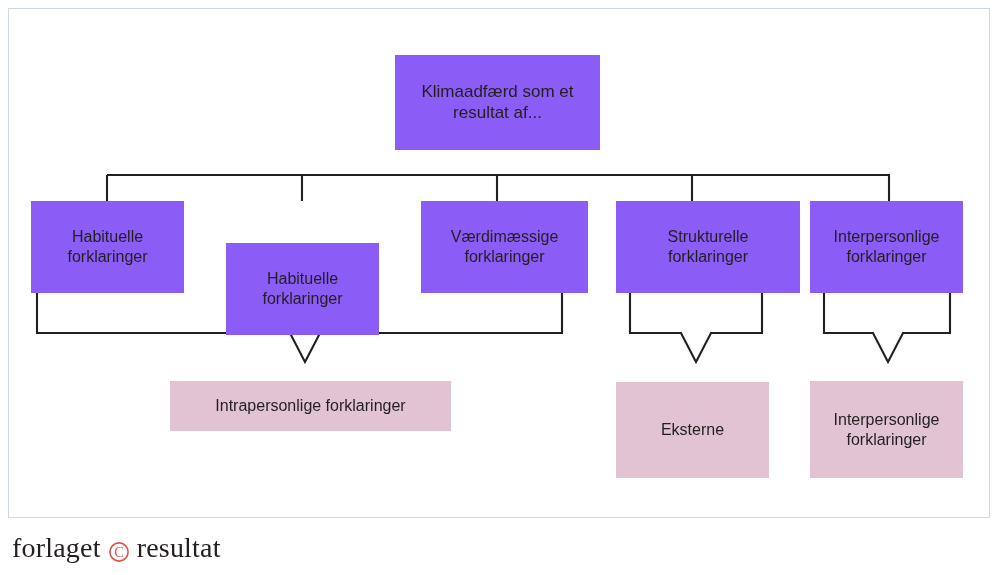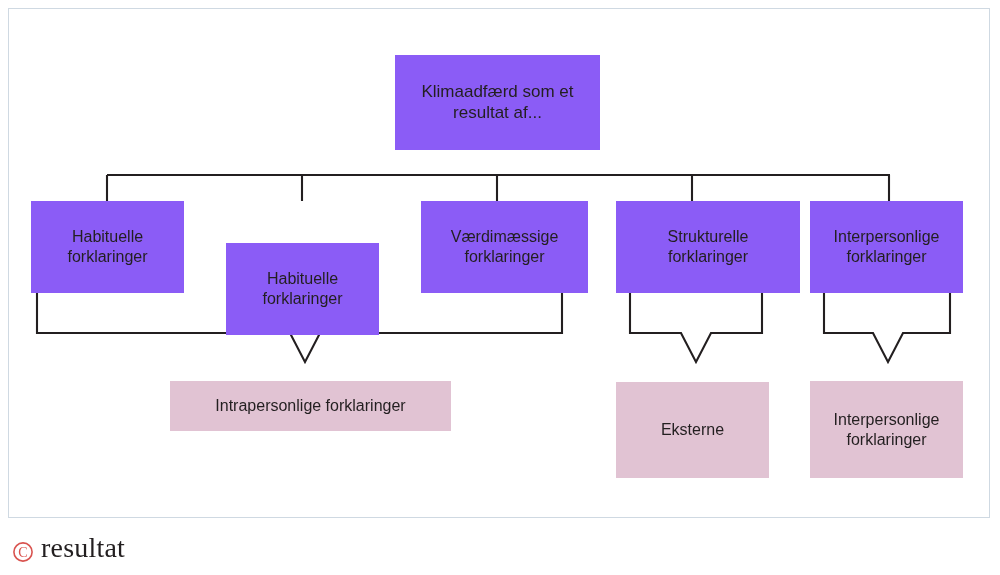--- a/index.html
+++ b/index.html
@@ -165,20 +165,21 @@
       <span class="node-label">Eksterne</span>
     </div>
     <div class="node dark" id="node-interpersonlige-2">
       <span class="node-label">Interpersonlige
 forklaringer</span>
     </div>
 
   </div>
 
   <div id="footer-logo">
+    <span>forlaget</span>
     <span id="logo-copyright-icon">
       <svg width="22" height="22" viewBox="0 0 22 22" aria-hidden="true">
         <circle cx="11" cy="11" r="9.1" fill="none" stroke="#d9534f" stroke-width="1.6"></circle>
         <text x="11" y="16.1" text-anchor="middle" font-family="Liberation Serif, serif" font-size="14" fill="#d9534f">C</text>
       </svg>
     </span>
     <span>resultat</span>
   </div>
 
 </div>

